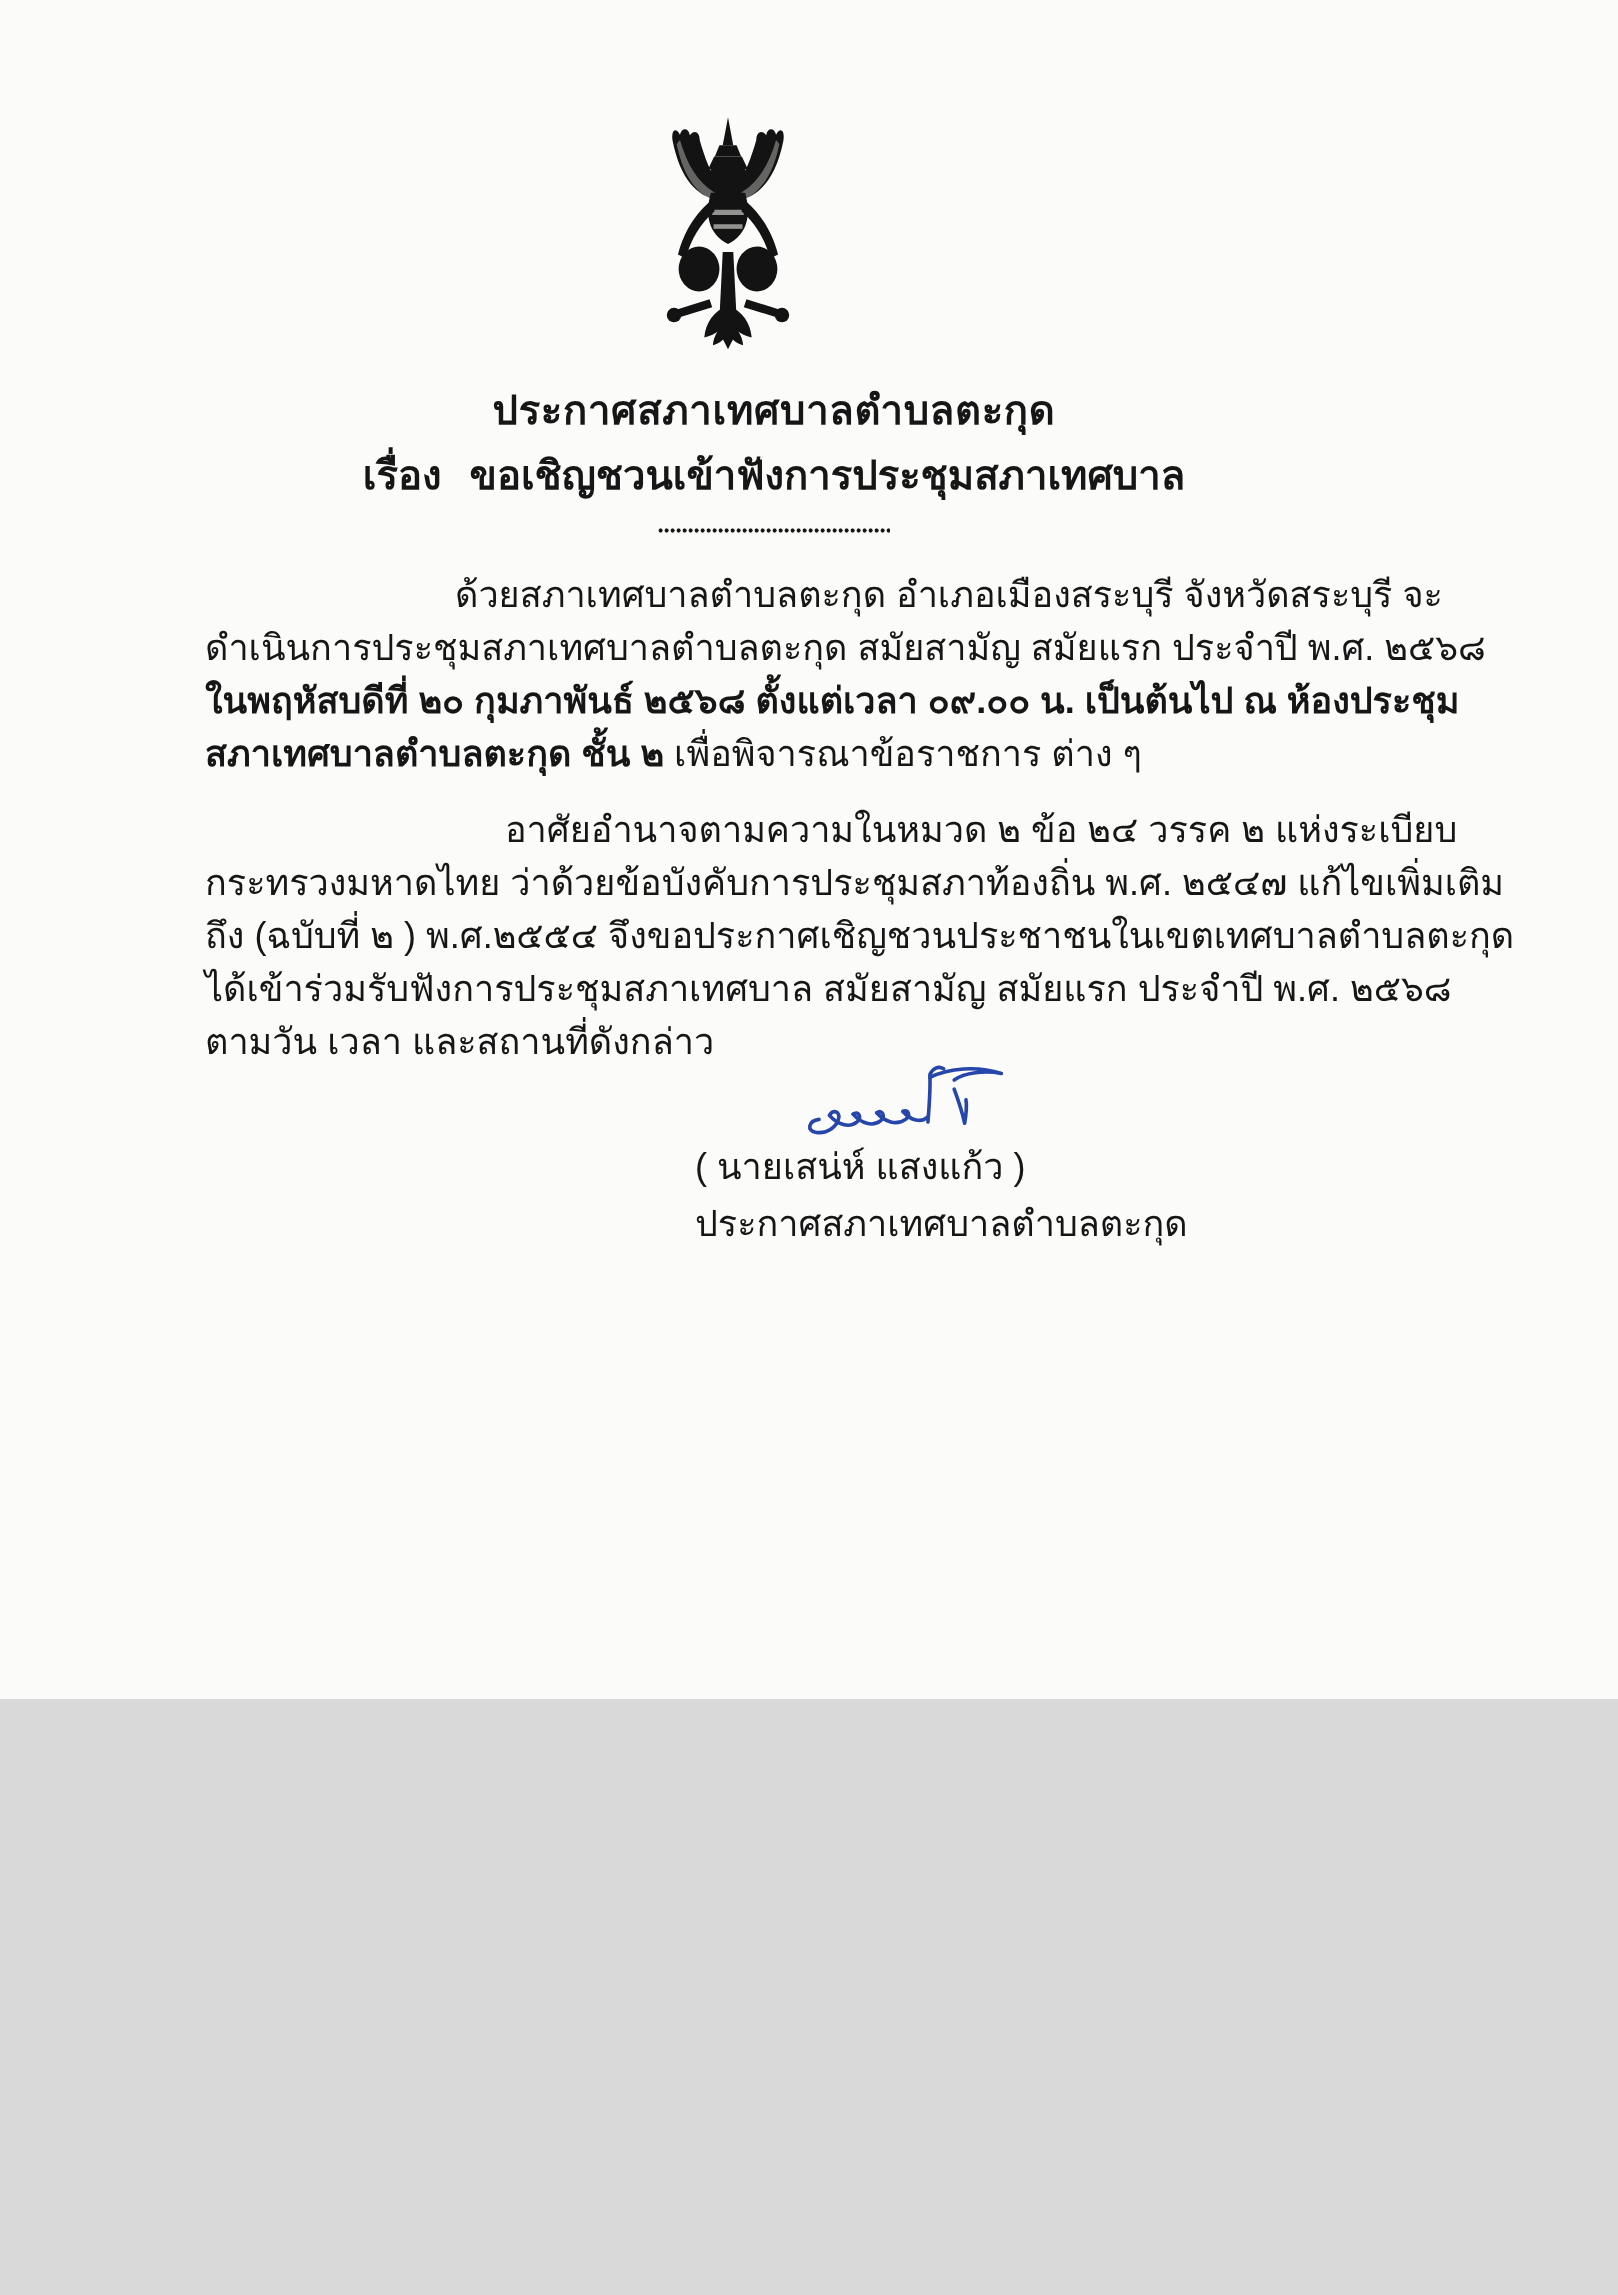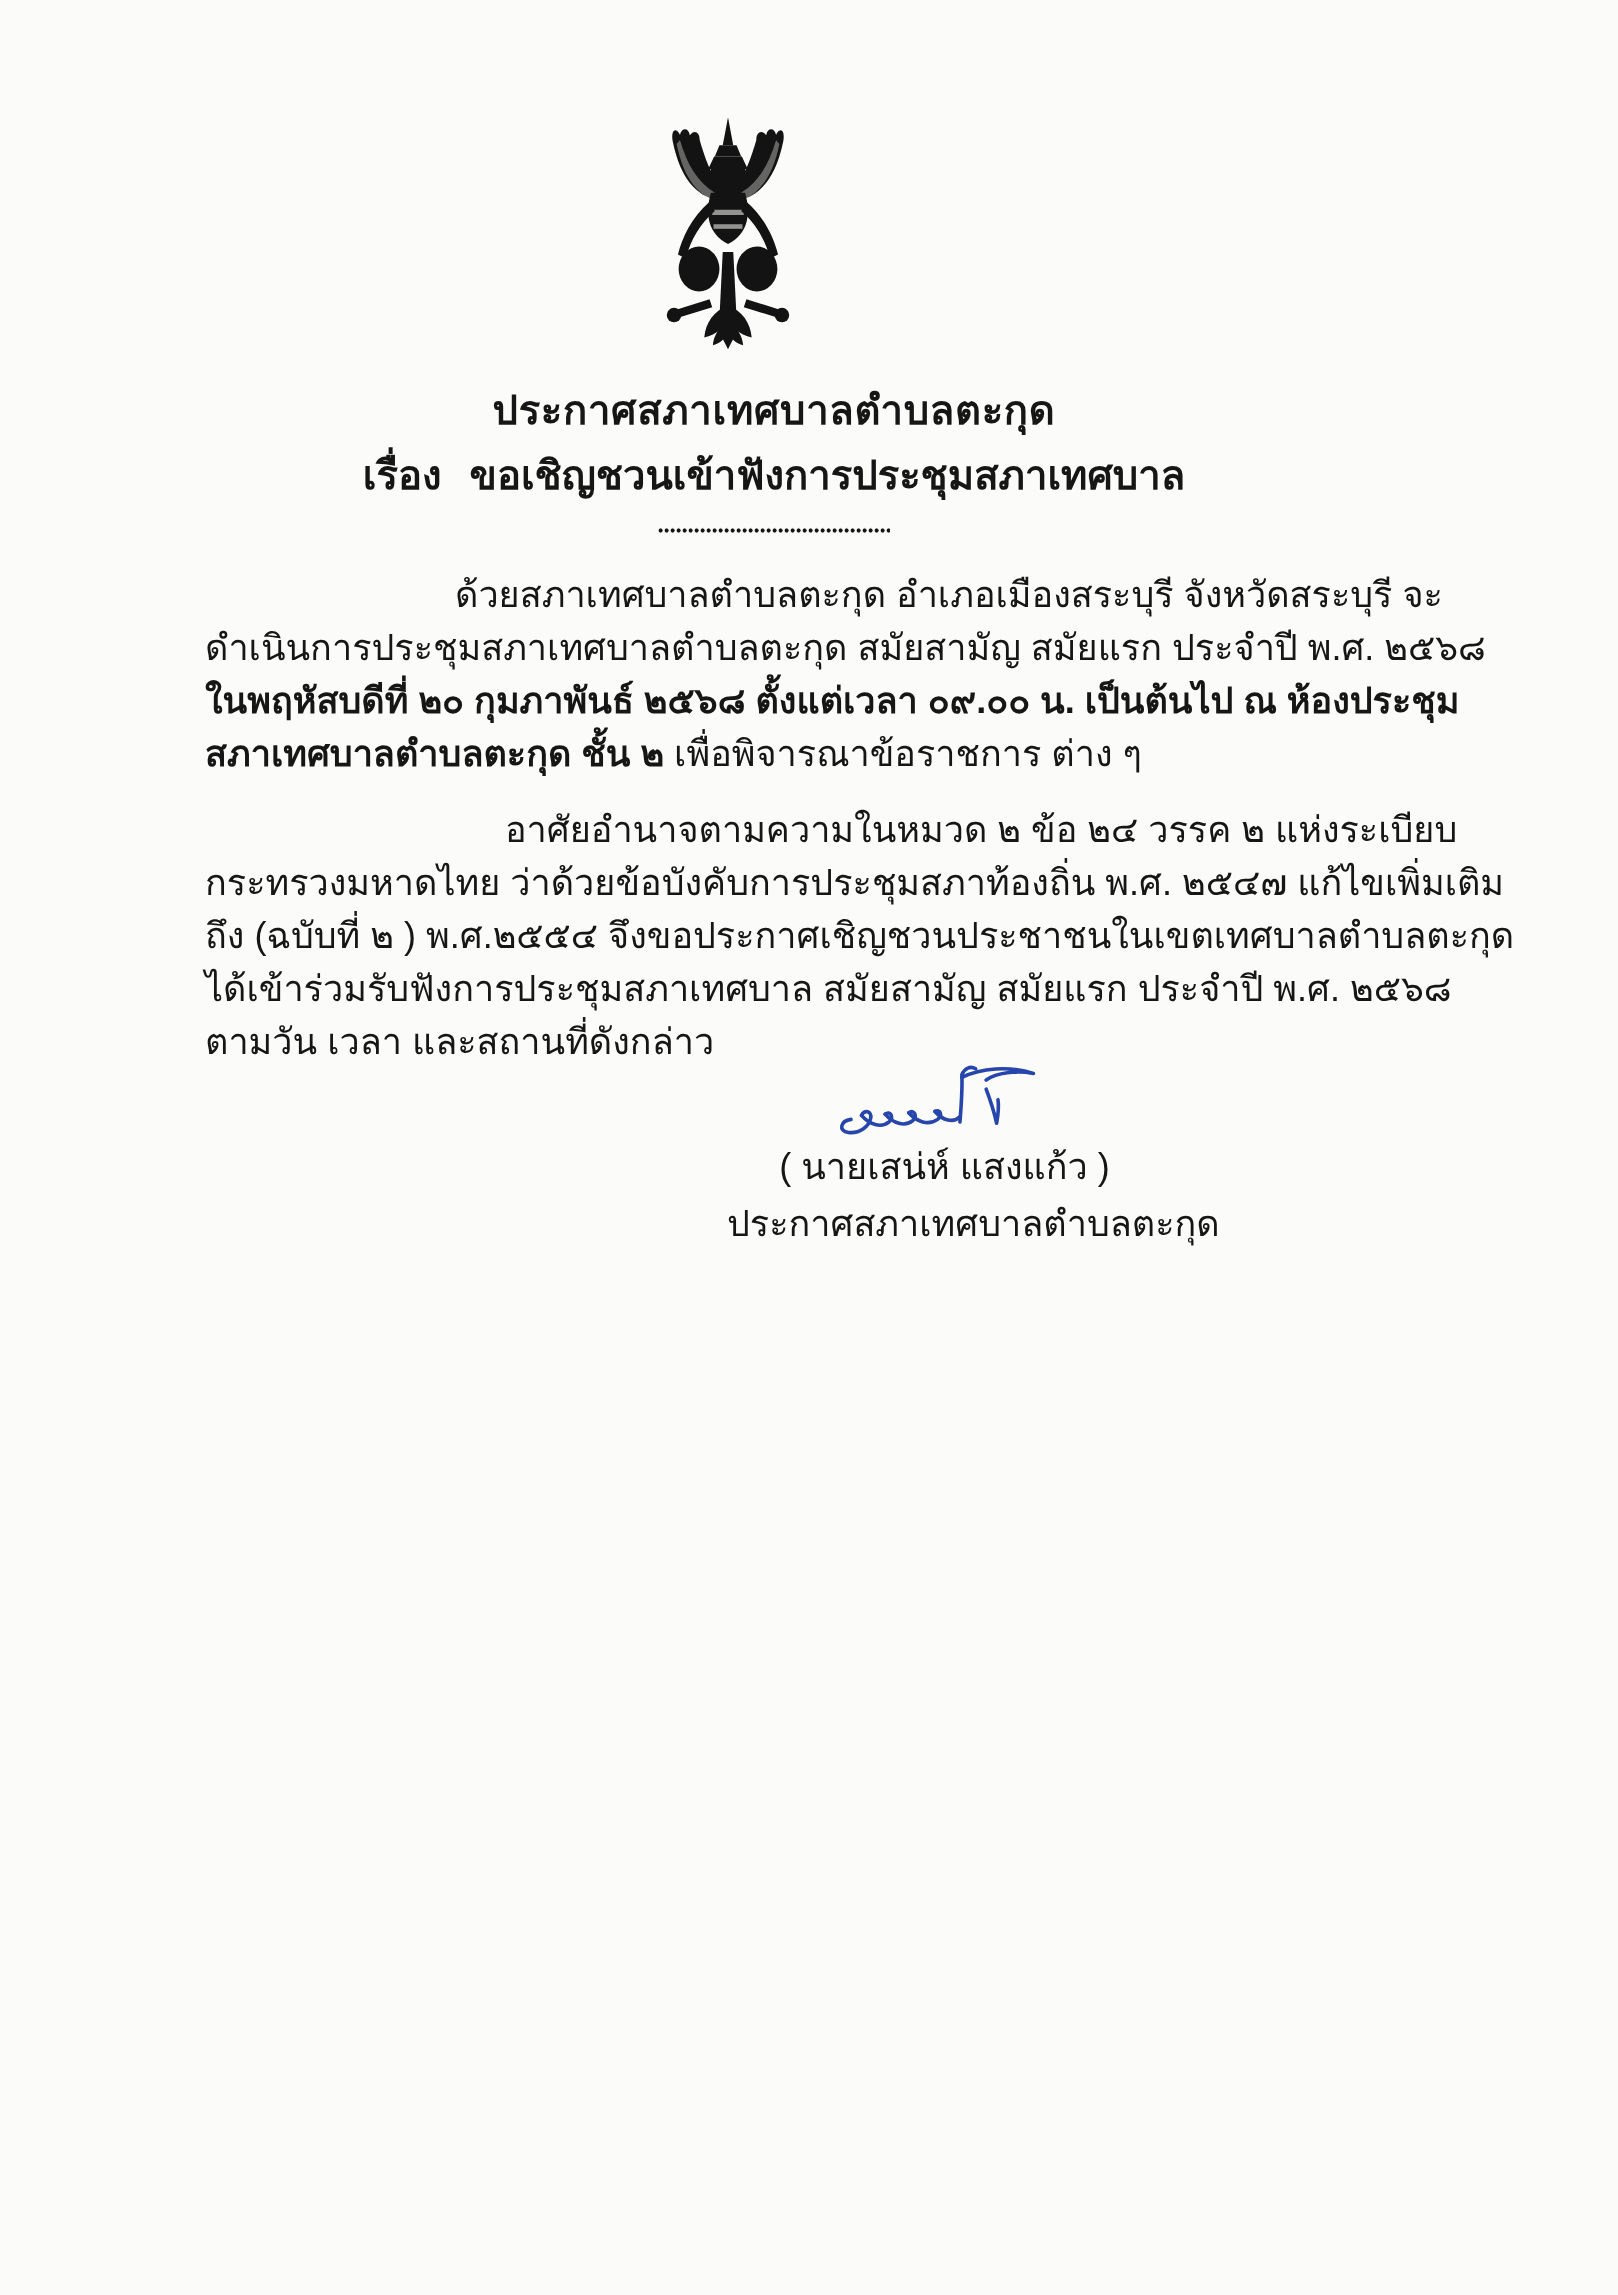--- a/index.html
+++ b/index.html
@@ -3,21 +3,21 @@
 <meta charset="utf-8">
 <style>
   html,body{margin:0;padding:0;}
   body{
     background:#d9d9d9;
     font-family:"Liberation Sans","DejaVu Sans",sans-serif;
   }
   .page{
     position:relative;
     width:1618px;
-    height:2295px;
+    height:1699px;
     margin:0 auto;
     background:#fbfbf9;
     color:#161616;
     overflow:hidden;
   }
   
   .emblem{
     position:absolute;
     left:649px; top:112px;
     width:158px; height:260px;
@@ -71,22 +71,20 @@
     left:590px; top:1000px;
     font-size:36px;
     line-height:53px;
     white-space:nowrap;
   }
   
   .sign-block{
     position:absolute;
     left:695px; top:1059px;
     width:435px;
-    text-align:center;
-    margin-left:32px;
   }
   .signature{
     width:227px;height:82px;
     margin:0 auto;
     display:block;
   }
   .sign-name{
     font-size:36px;
     line-height:42px;
     margin-top:5.3px;

